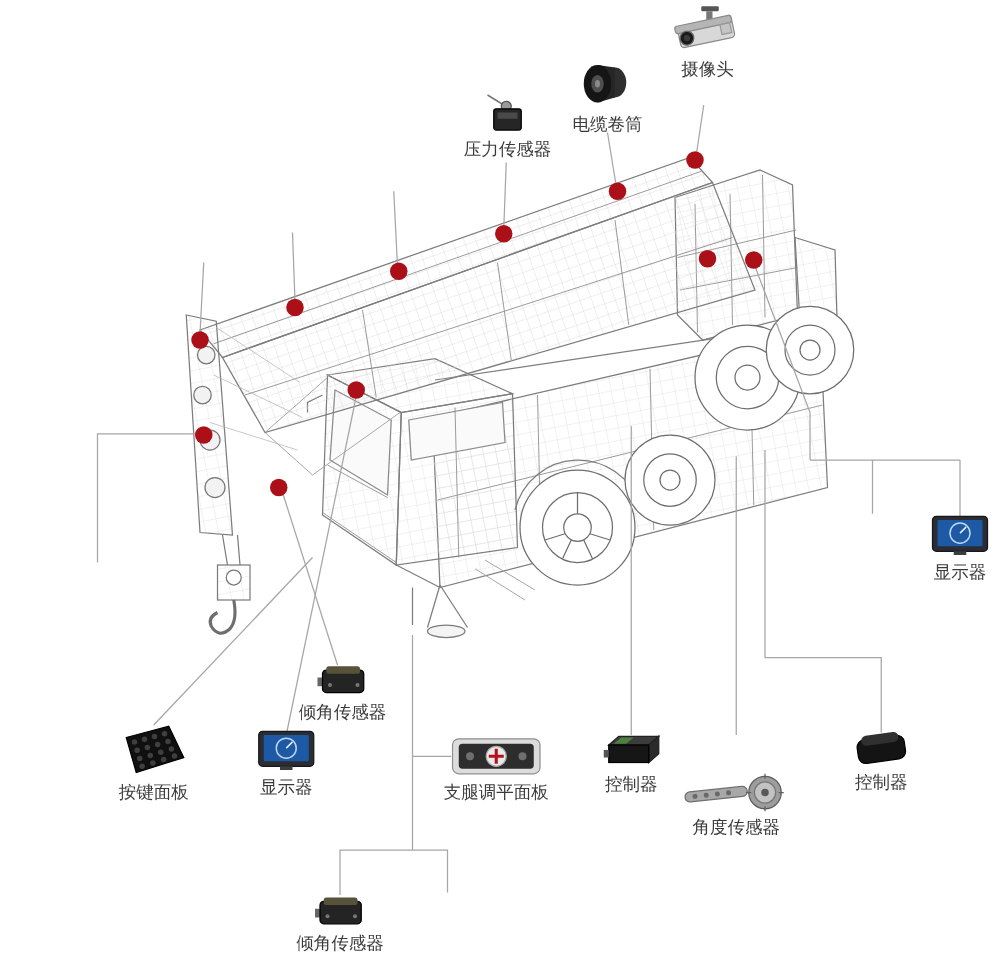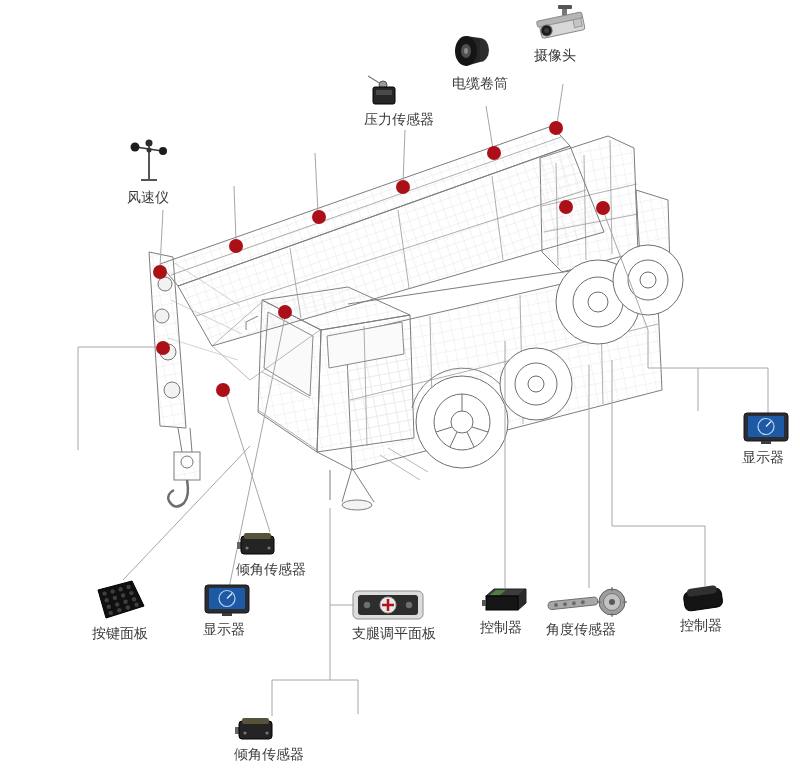--- a/index.html
+++ b/index.html
@@ -1,19 +1,19 @@
 <!DOCTYPE html>
 <html><head>
 <meta charset="utf-8">
 <style>
   html,body{margin:0;padding:0;background:#fff;}
   .stage{position:relative;width:800px;height:780px;background:#ffffff;
          font-family:"Liberation Sans",sans-serif;overflow:hidden;}
   .layer{position:absolute;left:0;top:0;}
-  .comp{position:absolute;display:flex;flex-direction:column;align-items:flex-start;gap:3px;}
+  .comp{position:absolute;display:flex;flex-direction:column;align-items:center;gap:3px;}
   .comp .label{font-size:14px;color:#3a3a3a;white-space:nowrap;line-height:1.15;}
   .icon{display:block;line-height:0;}
 </style>
 </head>
 <body>
 
 <div class="stage">
 
   <svg class="layer" width="800" height="780" viewBox="0 0 800 780">
     <defs>
@@ -120,51 +120,36 @@
       <circle cx="285" cy="312" r="7"></circle>
       <circle cx="319" cy="217" r="7"></circle>
       <circle cx="403" cy="187" r="7"></circle>
       <circle cx="494" cy="153" r="7"></circle>
       <circle cx="556" cy="128" r="7"></circle>
       <circle cx="566" cy="207" r="7"></circle>
       <circle cx="603" cy="208" r="7"></circle>
     </g>
   </svg>
 
-  <div class="comp" style="left:127px;top:138px;width:72px">
-    <span class="icon">
-      <svg width="44" height="48" viewBox="0 0 44 48">
-        <line x1="22" y1="14" x2="22" y2="42" stroke="#555" stroke-width="2"></line>
-        <line x1="14" y1="42" x2="30" y2="42" stroke="#555" stroke-width="2"></line>
-        <line x1="9" y1="9" x2="35" y2="13" stroke="#333" stroke-width="1.5"></line>
-        <circle cx="8" cy="9" r="4.5" fill="#1d1d1d"></circle>
-          <circle cx="36" cy="13" r="4" fill="#1d1d1d"></circle>
-        <circle cx="22" cy="5" r="3.5" fill="#2a2a2a"></circle>
-        <line x1="22" y1="5" x2="22" y2="12" stroke="#333" stroke-width="1.5"></line>
-        <circle cx="22" cy="12" r="2.5" fill="#333"></circle>
-      </svg>
-    </span>
-    <span class="label">风速仪</span>
-  </div>
 
 
 
   <div class="comp" style="left:364px;top:74px;width:84px">
     <span class="icon">
       <svg width="40" height="34" viewBox="0 0 40 34">
         <line x1="4" y1="2" x2="17" y2="10" stroke="#777" stroke-width="1.2"></line>
         <circle cx="19" cy="11" r="4" fill="#9a9a9a" stroke="#555"></circle>
         <rect x="9" y="13" width="22" height="17" rx="2" fill="#262626" stroke="#000"></rect>
         <rect x="12" y="16" width="16" height="5" fill="#4a4a4a"></rect>
       </svg>
     </span>
     <span class="label">压力传感器</span>
   </div>
 
-  <div class="comp" style="left:452px;top:32px;width:68px">
+  <div class="comp" style="left:452px;top:48px;width:68px">
     <span class="icon">
       <svg width="44" height="40" viewBox="0 0 44 40">
         <ellipse cx="28" cy="18" rx="9" ry="12" fill="#2e2e2e"></ellipse>
         <polygon points="14,4 28,6 28,30 14,34" fill="#262626"></polygon>
         <ellipse cx="14" cy="19" rx="11" ry="15" fill="#151515"></ellipse>
         <ellipse cx="14" cy="19" rx="5" ry="7" fill="#4f4f4f"></ellipse>
         <ellipse cx="14" cy="19" rx="2" ry="3" fill="#8a8a8a"></ellipse>
       </svg>
     </span>
     <span class="label">电缆卷筒</span>
@@ -261,21 +246,21 @@
         <polygon points="6,10 14,3 46,3 38,10" fill="#3c3c3c" stroke="#222"></polygon>
         <polygon points="38,10 46,3 46,17 38,24" fill="#2a2a2a" stroke="#222"></polygon>
         <rect x="6" y="10" width="32" height="14" fill="#161616" stroke="#000"></rect>
         <polygon points="10,9 16,4 26,4 20,9" fill="#4d7f3e"></polygon>
         <rect x="2" y="14" width="4" height="6" fill="#555"></rect>
       </svg>
     </span>
     <span class="label">控制器</span>
   </div>
 
-  <div class="comp" style="left:546px;top:586px;width:86px">
+  <div class="comp" style="left:546px;top:618px;width:86px">
     <span class="icon">
       <svg width="86" height="32" viewBox="0 0 86 32">
         <g transform="rotate(-6 30 18)">
           <rect x="2" y="13" width="50" height="8" rx="4" fill="#a8a8a8" stroke="#6f6f6f"></rect>
           <circle cx="10" cy="17" r="2" fill="#696969"></circle>
             <circle cx="19" cy="17" r="2" fill="#696969"></circle>
           <circle cx="28" cy="17" r="2" fill="#696969"></circle>
             <circle cx="37" cy="17" r="2" fill="#696969"></circle>
         </g>
         <circle cx="66" cy="16" r="13" fill="#9d9d9d" stroke="#5e5e5e"></circle>

